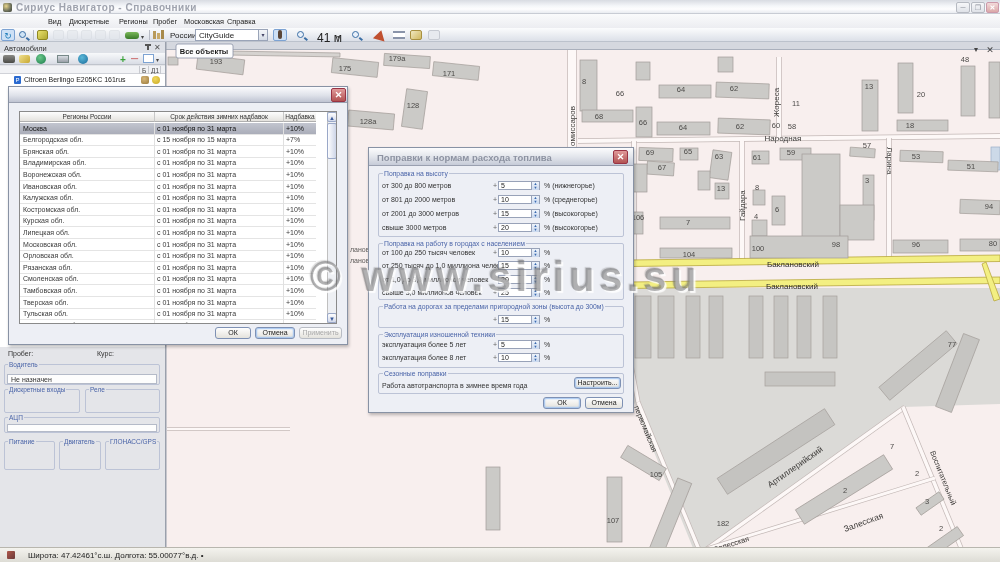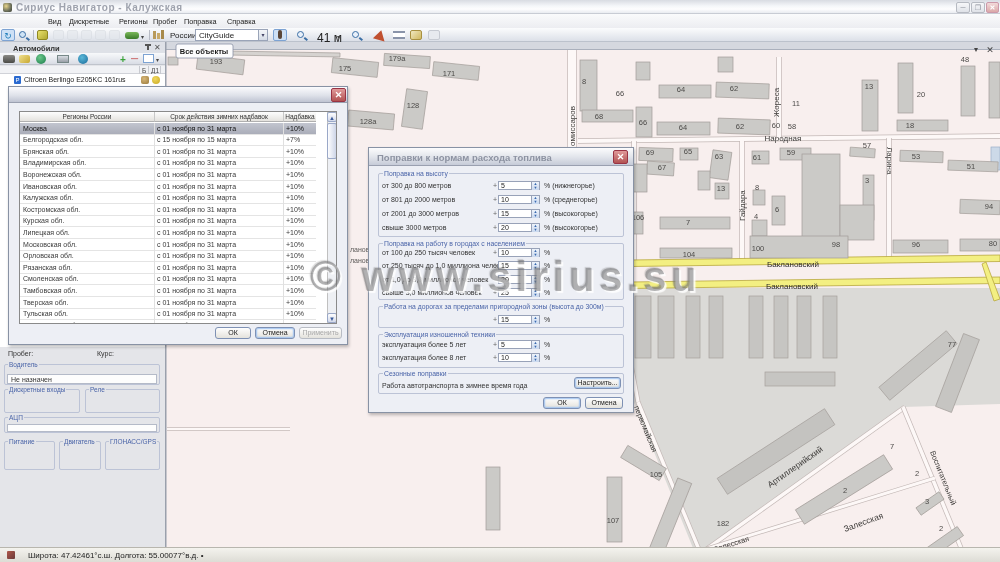--- a/index.html
+++ b/index.html
@@ -39,30 +39,30 @@
 .grp2>i{position:absolute;left:4px;top:-4px;background:#edeff5;font-style:normal;font-size:6.8px;color:#4a64a8;padding:0 1px;white-space:nowrap;}
 .frow{position:absolute;font-size:7px;color:#333;}
 .spin{position:absolute;width:42px;height:9px;background:#fff;border:1px solid #98a2b8;font-size:7px;color:#222;padding-left:2px;line-height:8px;}
 .spin b{position:absolute;right:0;top:0;width:8px;height:7.5px;background:linear-gradient(#eef3fa,#c9d8ee);border-left:1px solid #98a2b8;font-size:4px;color:#3a6ab0;text-align:center;line-height:3.6px;font-weight:normal;}
 .plus{position:absolute;font-size:7px;color:#666;}
 .wm{left:310px;top:253px;font-size:42px;font-weight:bold;color:rgba(118,118,120,.55);letter-spacing:4.5px;text-shadow:2px 2px 1px rgba(255,255,255,.85),-1px -1px 1px rgba(90,90,90,.25);z-index:50;white-space:nowrap;}
 .ic{position:absolute;border-radius:2px;}
 </style></head><body>
 <div class="abs titlebar"></div>
 <div class="abs" style="left:3px;top:3px;width:9px;height:9px;background:radial-gradient(circle at 35% 35%,#e8d48a,#6a6e5a 60%,#3a3e34);border-radius:2px;"></div>
-<div class="abs title">Сириус Навигатор - Калужская</div>
+<div class="abs title">Сириус Навигатор - Справочники</div>
 <div class="abs wbtn" style="left:956px;">─</div>
 <div class="abs wbtn" style="left:971px;">❐</div>
 <div class="abs wbtn wclose" style="left:986px;width:13px;">✕</div>
 <div class="abs menubar">
     <span style="left:9px">Вид</span>
     <span style="left:30px">Дискретные</span>
     <span style="left:80px">Регионы</span>
     <span style="left:114px">Пробег</span>
-    <span style="left:145px">Поправка</span>
+    <span style="left:145px">Московская</span>
     <span style="left:188px">Справка</span>
   </div>
 <div class="abs toolbar"></div>
 <div class="abs" style="left:0;top:28px;width:1000px;height:14px;">
     <div class="abs tb tbsel" style="left:1px;text-align:center;font-size:9px;line-height:12px;color:#1a7ab8;">↻</div>
     <div class="abs" style="left:19px;top:3px;width:7px;height:7px;border:1.5px solid #3a6ea5;border-radius:50%;background:#cfe3f5;"></div>
     <div class="abs" style="left:26px;top:10px;width:4px;height:1.5px;background:#3a6ea5;transform:rotate(40deg);"></div>
     <div class="abs sep" style="left:33px;"></div>
     <div class="abs ic" style="left:37px;top:2px;width:11px;height:10px;background:linear-gradient(135deg,#e8e06a,#b0a830);border:1px solid #908820;"></div>
     <div class="abs ic" style="left:53px;top:2px;width:11px;height:10px;border:1px solid #d6dae0;background:#e3e7ec;opacity:.6;"></div>
@@ -260,21 +260,21 @@
 <rect x="0" y="0" width="834" height="8" fill="#d5d8df"></rect>
 <line x1="0" y1="7.5" x2="834" y2="7.5" stroke="#aab0bc" stroke-width="1"></line>
 <rect x="10" y="2" width="57" height="14" rx="2" fill="#fcfcfd" stroke="#8a93a6" stroke-width="0.8"></rect>
 <text x="38" y="12" font-size="7.5" fill="#1c1c1c" text-anchor="middle" font-weight="bold">Все объекты</text>
 <text x="810" y="10" font-size="8" fill="#444" text-anchor="middle">▾</text>
 <text x="824" y="11" font-size="9" fill="#444" text-anchor="middle">✕</text>
 <line x1="0" y1="0" x2="0" y2="505" stroke="#98a0ac" stroke-width="1"></line>
 </svg></div>
 <div class="abs leftpanel">
     <div class="abs lp-head">
-      <span style="position:absolute;left:13px;top:2px;font-weight:bold;">Автомобили</span>
+      <span style="position:absolute;left:4px;top:2px;">Автомобили</span>
       <span style="position:absolute;left:147px;top:2px;width:2px;height:6px;background:#555;"></span>
       <span style="position:absolute;left:145px;top:2px;width:6px;height:2px;background:#555;"></span>
       <span style="position:absolute;left:154px;top:1px;font-size:8px;color:#555;">✕</span>
     </div>
     <div class="abs lp-tools">
       <div class="abs" style="left:3px;top:2px;width:12px;height:8px;background:linear-gradient(#8a8a86,#4a4a46);border-radius:2px;"></div>
       <div class="abs" style="left:19px;top:2px;width:11px;height:8px;background:linear-gradient(135deg,#f0e090,#c8a830);border-radius:2px;"></div>
       <div class="abs" style="left:36px;top:1px;width:10px;height:10px;background:radial-gradient(circle at 40% 35%,#6ac88a,#1a7a4a);border-radius:50%;"></div>
       <div class="abs" style="left:57px;top:2px;width:12px;height:8px;background:linear-gradient(#d8dce2,#9aa0a8);border:1px solid #788;"></div>
       <div class="abs" style="left:78px;top:1px;width:10px;height:10px;background:radial-gradient(circle at 40% 35%,#5ab8d8,#1a6a9a);border-radius:50%;"></div>

